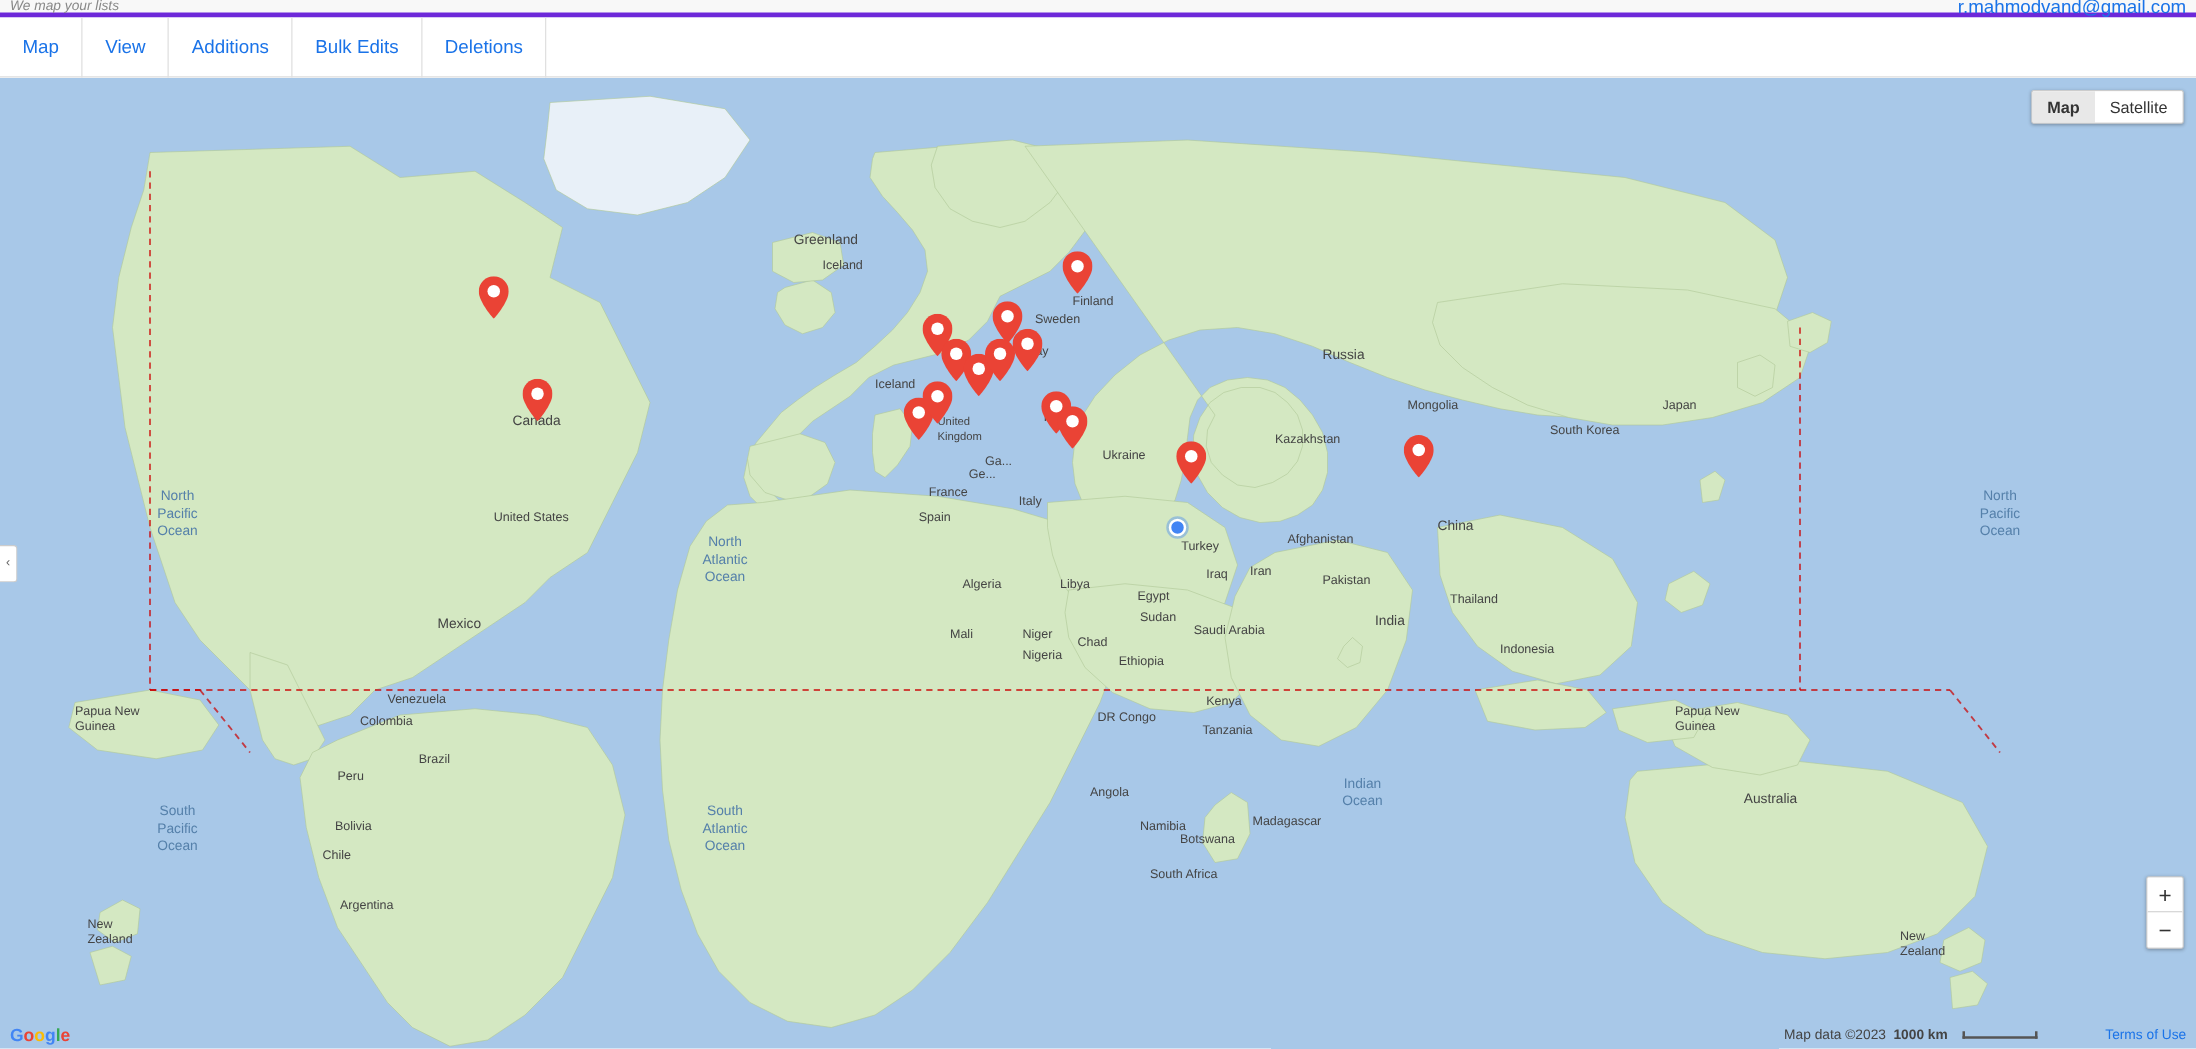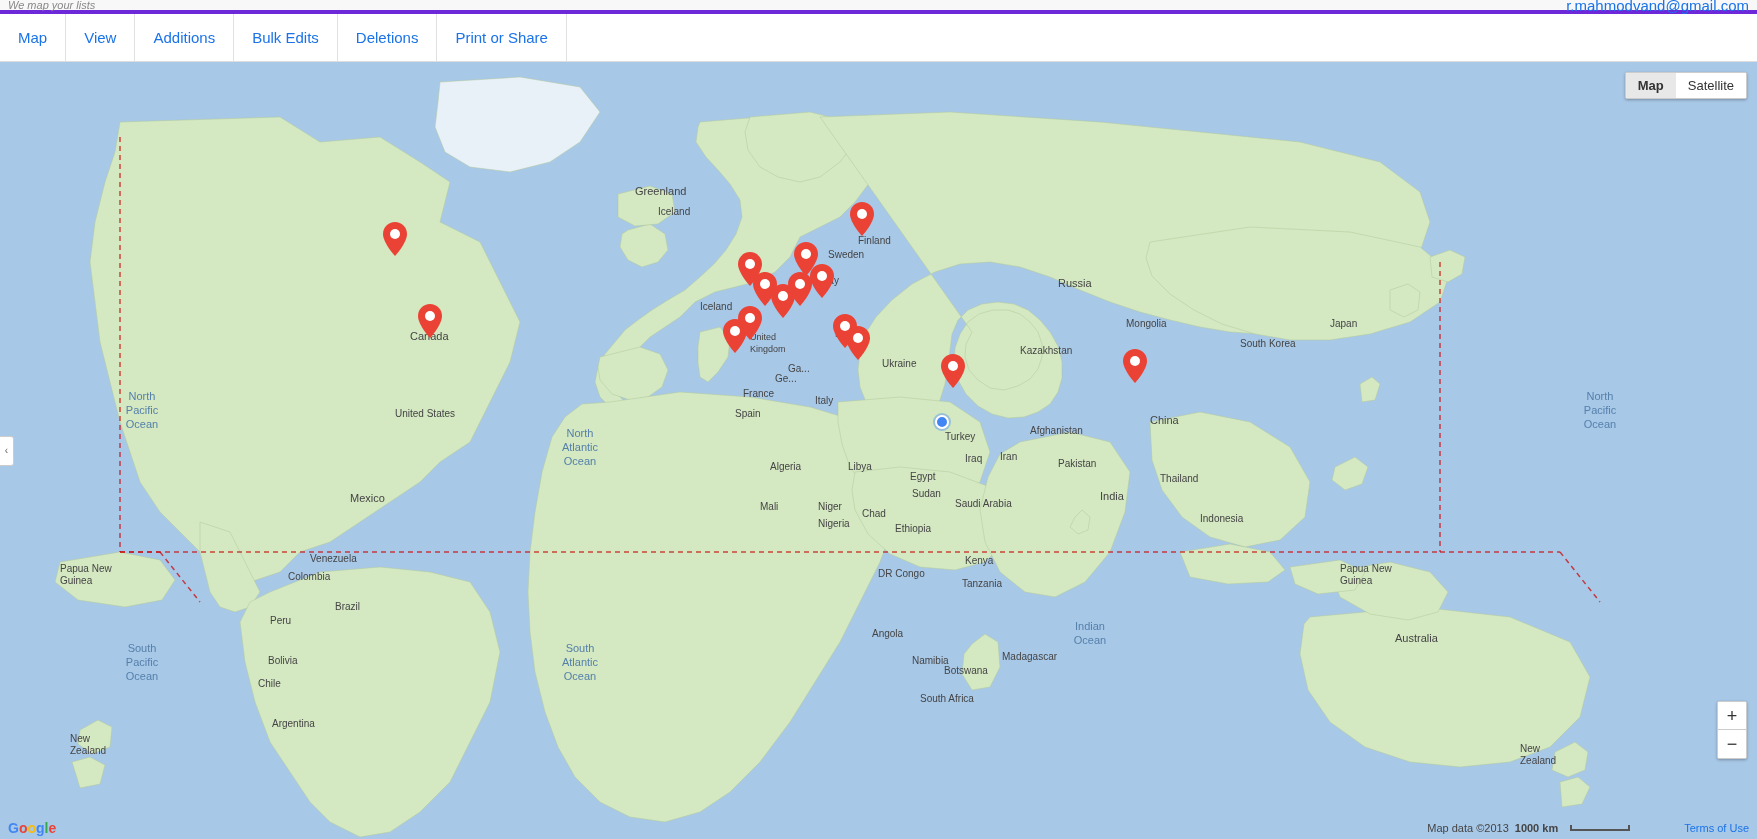--- a/index.html
+++ b/index.html
@@ -218,21 +218,20 @@
   <span>We map your lists</span>
   <span class="email">r.mahmodvand@gmail.com</span>
 </div>
 
 <div id="navbar">
   <button class="nav-btn">Map</button>
   <button class="nav-btn">View</button>
   <button class="nav-btn">Additions</button>
   <button class="nav-btn">Bulk Edits</button>
   <button class="nav-btn">Deletions</button>
-  <button class="nav-btn">Print or Share</button>
 </div>
 
 <div id="map-container">
 
   <svg id="world-map-svg" viewBox="0 0 1757 777" xmlns="http://www.w3.org/2000/svg">
 
     <rect width="1757" height="777" fill="#a8c8e8"></rect>
 
     <path d="M 120,60 L 280,55 L 320,80 L 380,75 L 420,100 L 450,120 L 440,160 L 480,180 L 500,220 L 520,260 L 510,300 L 490,340 L 470,380 L 440,400 L 420,420 L 390,440 L 360,460 L 330,480 L 300,490 L 280,510 L 250,520 L 220,510 L 200,490 L 180,470 L 160,450 L 140,420 L 130,390 L 120,360 L 110,320 L 100,280 L 95,240 L 90,200 L 95,160 L 105,120 L 115,90 Z" fill="#d4e8c2" stroke="#b0c898" stroke-width="0.5"></path>
 
@@ -513,21 +512,21 @@
   <div id="bottom-bar">
     <div class="google-logo">
       <span class="g-blue">G</span>
         <span class="g-red">o</span>
         <span class="g-yellow">o</span>
         <span class="g-blue">g</span>
         <span class="g-green">l</span>
         <span class="g-red">e</span>
     </div>
     <div class="map-attribution">
-      <span>Map data ©2013</span>
+      <span>Map data ©2023</span>
       <span class="scale-bar">
         <span>1000 km</span>
         <span class="scale-line"></span>
       </span>
       <a href="#" style="color:#1a73e8; text-decoration:none;margin-left:48px;">Terms of Use</a>
     </div>
   </div>
 
 </div>
 

